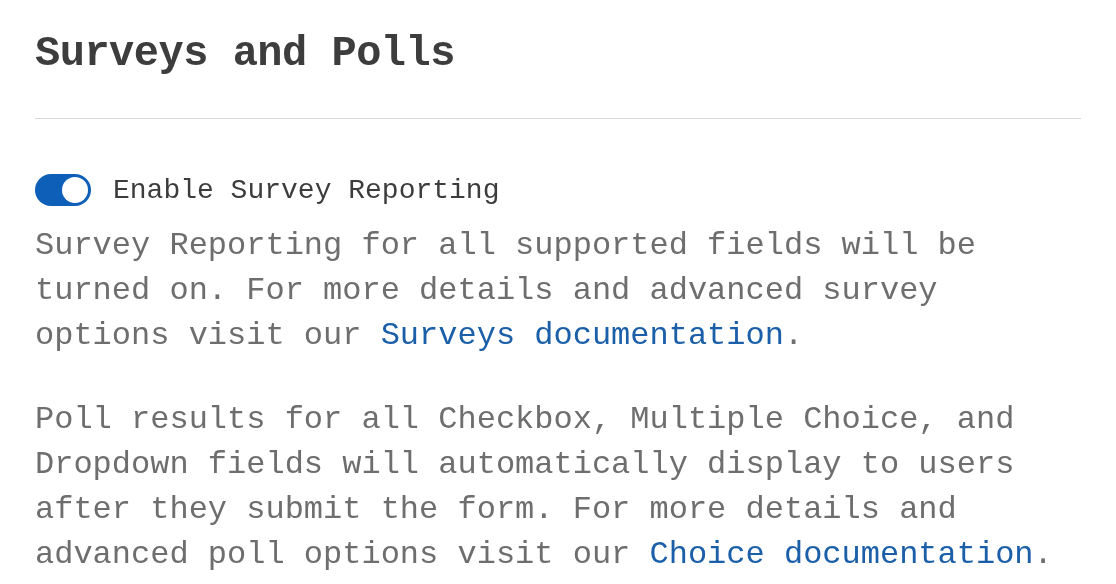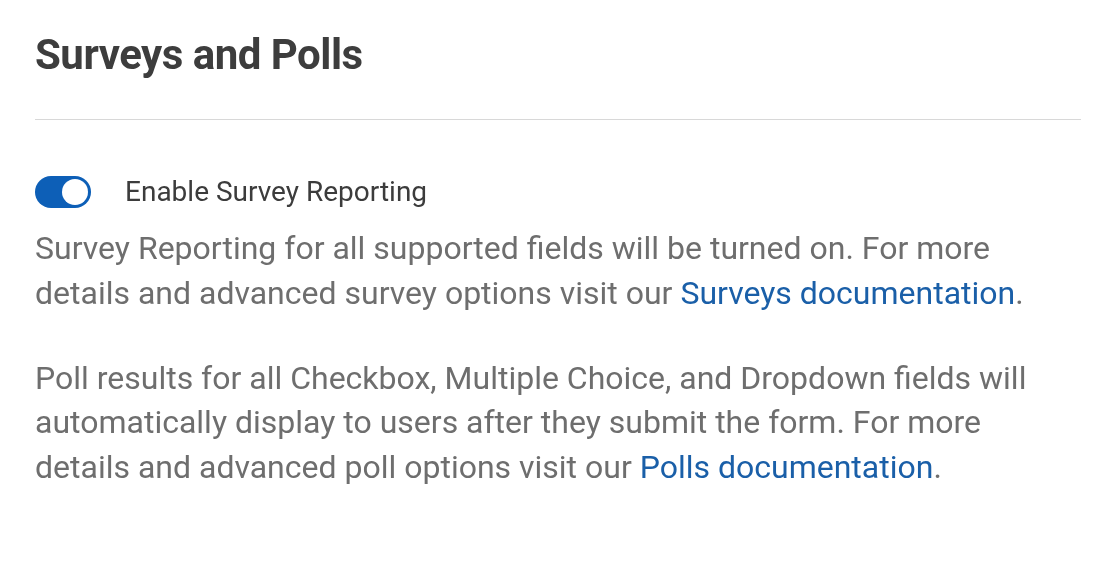--- a/index.html
+++ b/index.html
@@ -1,18 +1,19 @@
 <!DOCTYPE html>
 <html><head>
   <meta charset="utf-8">
   <style>
     * {
       margin: 0;
       padding: 0;
       box-sizing: border-box;
+      font-family: Liberation Mono, monospace;
     }
     body {
       font-family: -apple-system, BlinkMacSystemFont, "Segoe UI", Roboto, Helvetica, Arial, sans-serif;
       background: #ffffff;
       padding: 30px 35px;
       width: 1116px;
     }
     .section-title {
       font-size: 42px;
       font-weight: 700;
@@ -24,21 +25,21 @@
       border: none;
       border-top: 1px solid #d8d8d8;
       margin-bottom: 55px;
     }
     .setting-block {
       margin-bottom: 40px;
     }
     .setting-header {
       display: flex;
       align-items: center;
-      gap: 34px;
+      gap: 22px;
       margin-bottom: 18px;
     }
     .toggle {
       position: relative;
       width: 56px;
       height: 32px;
       background: #0d5fb7;
       border-radius: 16px;
       cursor: pointer;
       flex-shrink: 0;
@@ -82,15 +83,15 @@
     </div>
     <span class="setting-label">Enable Survey Reporting</span>
   </div>
   <p class="setting-description">
     <span>Survey Reporting for all supported fields will be turned on. For more details and advanced survey options visit our </span><span class="doc-link">Surveys documentation</span><span>.</span>
   </p>
 </div>
 
 <div class="setting-block">
   <p class="setting-description">
-    <span>Poll results for all Checkbox, Multiple Choice, and Dropdown fields will automatically display to users after they submit the form. For more details and advanced poll options visit our </span><span class="doc-link">Polls documentation</span><span>.</span>
+    <span>Poll results for all Checkbox, Multiple Choice, and Dropdown fields will automatically display to users after they submit the form. For more details and advanced poll options visit our </span><span class="doc-link">Choice documentation</span><span>.</span>
   </p>
 </div>
 
 </body></html>

